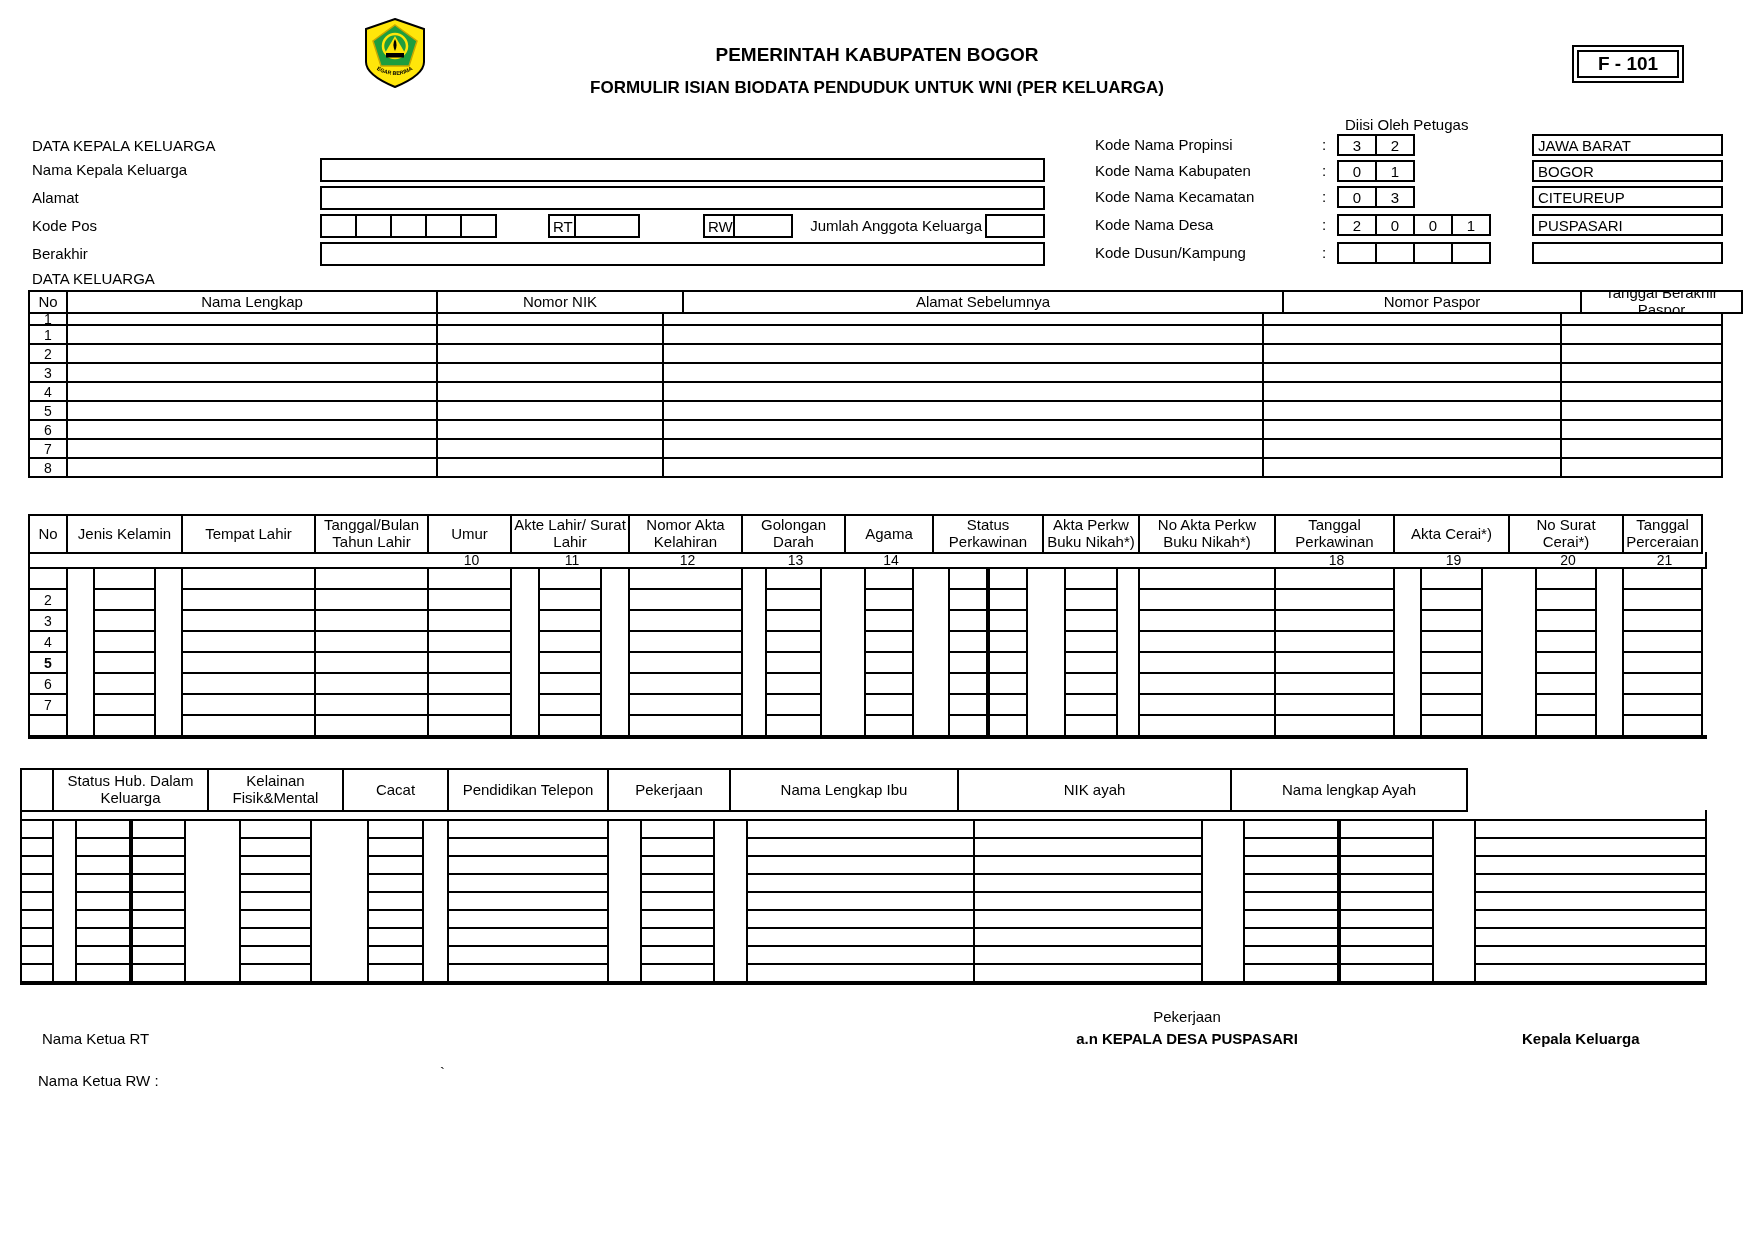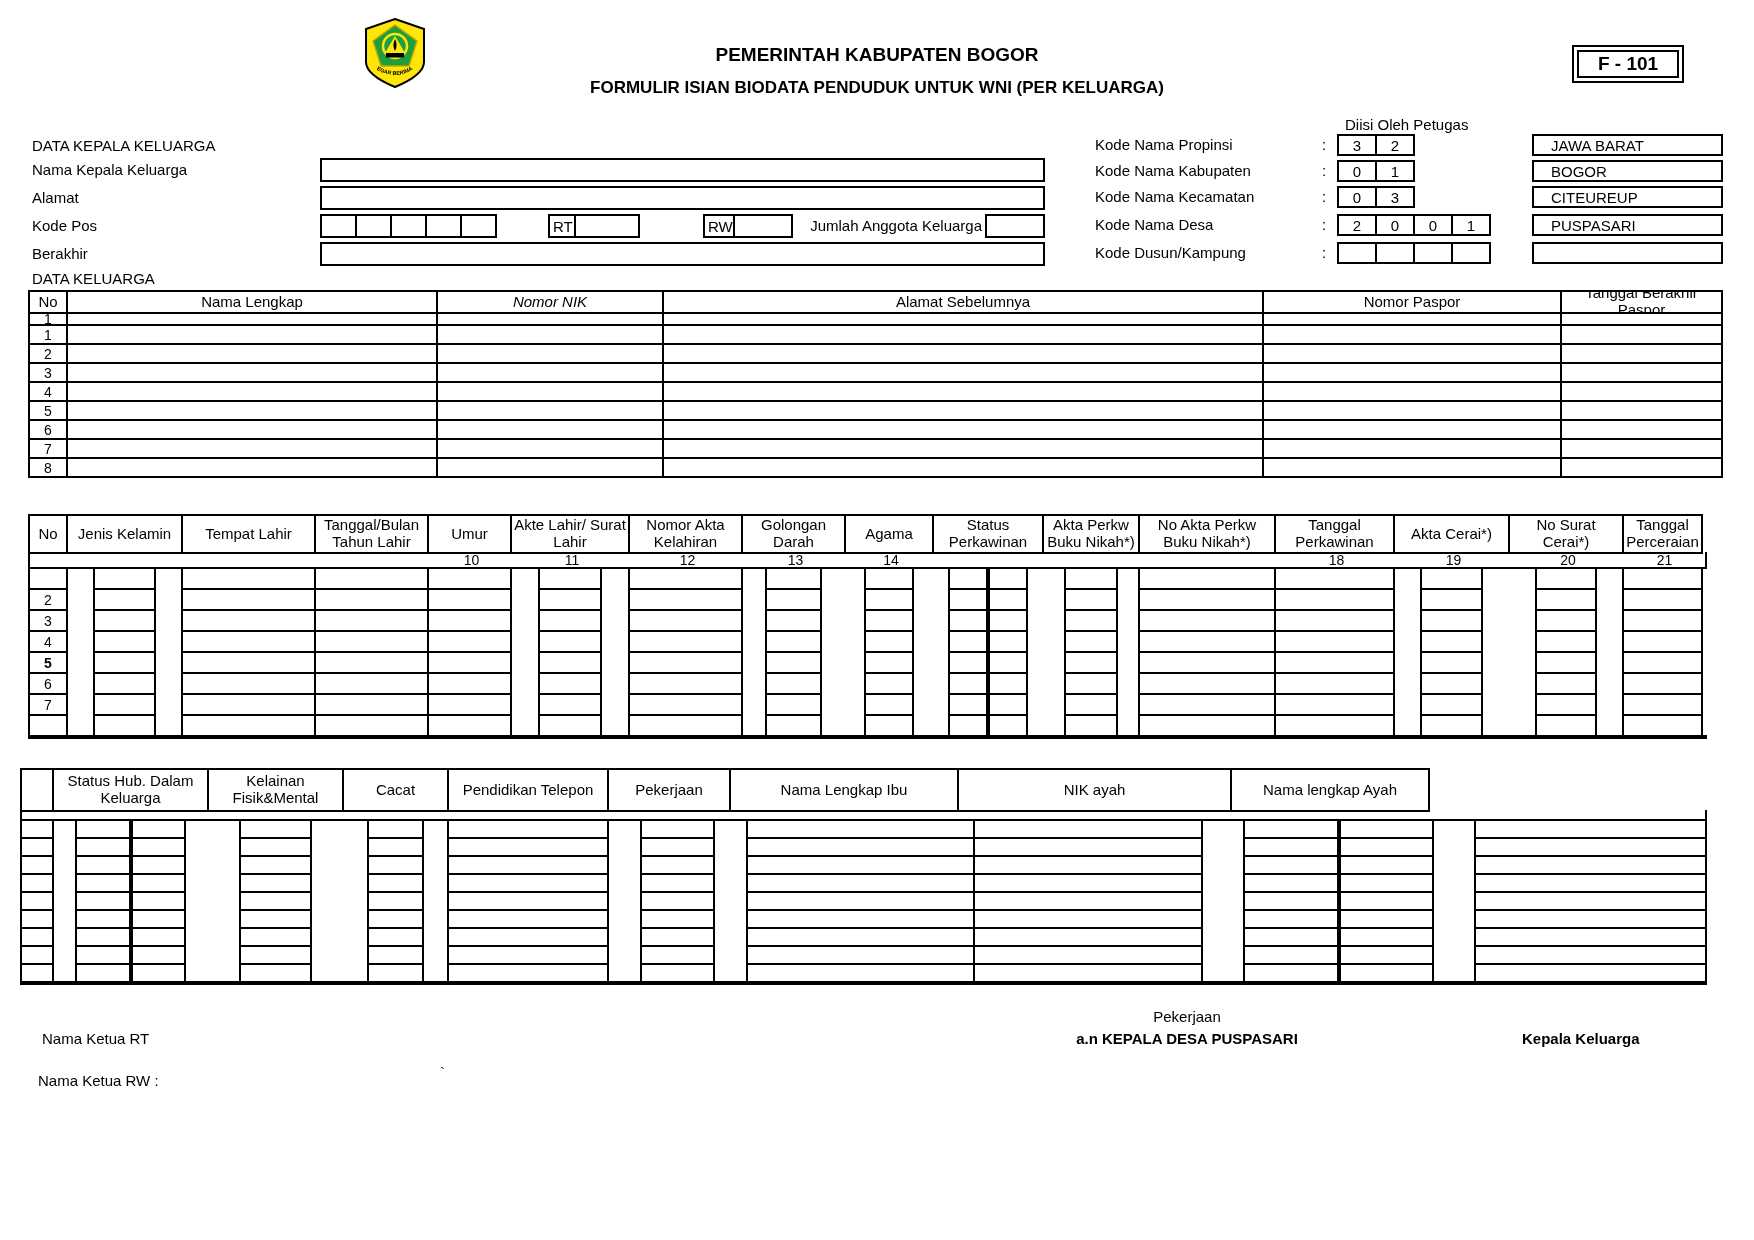--- a/index.html
+++ b/index.html
@@ -28,21 +28,21 @@
 
   
   .coderow{left:1095px;width:628px;height:22px}
   .clab{position:absolute;left:0;top:2px;font-size:15px;white-space:nowrap}
   .colon{position:absolute;left:227px;top:2px;font-size:15px}
   .ccells{position:absolute;left:242px;top:0}
   .ccell{width:40px;height:22px;border:2px solid #000;margin-left:-2px;box-sizing:border-box;background:#fff;
          display:flex;align-items:center;justify-content:center;font-size:15px}
   .ccell:first-child{margin-left:0}
   .cval{position:absolute;left:437px;top:0;width:191px;height:22px;font-size:15px;
-        display:flex;align-items:center;padding-left:17px}
+        display:flex;align-items:center;padding-left:4px}
 
   
   .twrap{display:inline-block;background:#fff}
   .thr{display:flex}
   .hc{flex:0 0 auto;height:100%;border:2px solid #000;margin-left:-2px;box-sizing:border-box;
       display:flex;align-items:center;justify-content:center;text-align:center;
       font-size:15px;line-height:1.12;padding:0 2px;overflow:hidden;background:#fff}
   .hc:first-child{margin-left:0}
   .numsrow{display:flex;height:17px;margin-top:-2px;border:2px solid #000;border-top:none;box-sizing:border-box;background:#fff}
   .nc{flex:0 0 auto;margin-left:-2px;box-sizing:border-box;display:flex;align-items:center;justify-content:center;font-size:14px}
@@ -167,21 +167,21 @@
       </div>
     <div class="cval b2"></div>
   </div>
 
   <div class="abs lbl" style="left:32px;top:270px">DATA KELUARGA</div>
 
   <div class="abs twrap" style="left:28px;top:290px">
       <div class="thr" style="height: 24px;">
         <div class="hc" style="width: 40px;">No</div>
         <div class="hc" style="width: 372px;">Nama Lengkap</div>
-        <div class="hc" style="width: 228px; font-style: italic;">Nomor NIK</div>
+        <div class="hc" style="width: 248px;">Nomor NIK</div>
         <div class="hc" style="width: 602px;">Alamat Sebelumnya</div>
         <div class="hc" style="width: 300px;">Nomor Paspor</div>
         <div class="hc" style="width: 163px;">Tanggal Berakhir Paspor</div>
       </div>
       <div class="tr2" style="height: 14px;">
         <div class="tc" style="width: 40px;">
           <div class="nb">1</div>
         </div>
         <div class="tc" style="width: 372px;">
           <div class="sb"></div>
@@ -938,21 +938,21 @@
   <div class="abs twrap" style="left:20px;top:768px">
       <div class="thr" style="height: 44px;">
         <div class="hc" style="width: 34px;"></div>
         <div class="hc" style="width: 157px;">Status Hub. Dalam Keluarga</div>
         <div class="hc" style="width: 137px;">Kelainan Fisik&amp;Mental</div>
         <div class="hc" style="width: 107px;">Cacat</div>
         <div class="hc" style="width: 162px;">Pendidikan Telepon</div>
         <div class="hc" style="width: 124px;">Pekerjaan</div>
         <div class="hc" style="width: 230px;">Nama Lengkap Ibu</div>
         <div class="hc" style="width: 275px;">NIK ayah</div>
-        <div class="hc" style="width: 200px;">Nama lengkap Ayah</div>
+        <div class="hc" style="width: 238px;">Nama lengkap Ayah</div>
       </div>
       <div class="spacer"></div>
       <div class="tr2" style="height: 20px;">
         <div class="tc" style="width: 34px;">
           <div class="nb"></div>
         </div>
         <div class="tc" style="width: 157px;">
           <div class="sg"></div>
           <div class="sb"></div>
           <div class="sb"></div>

